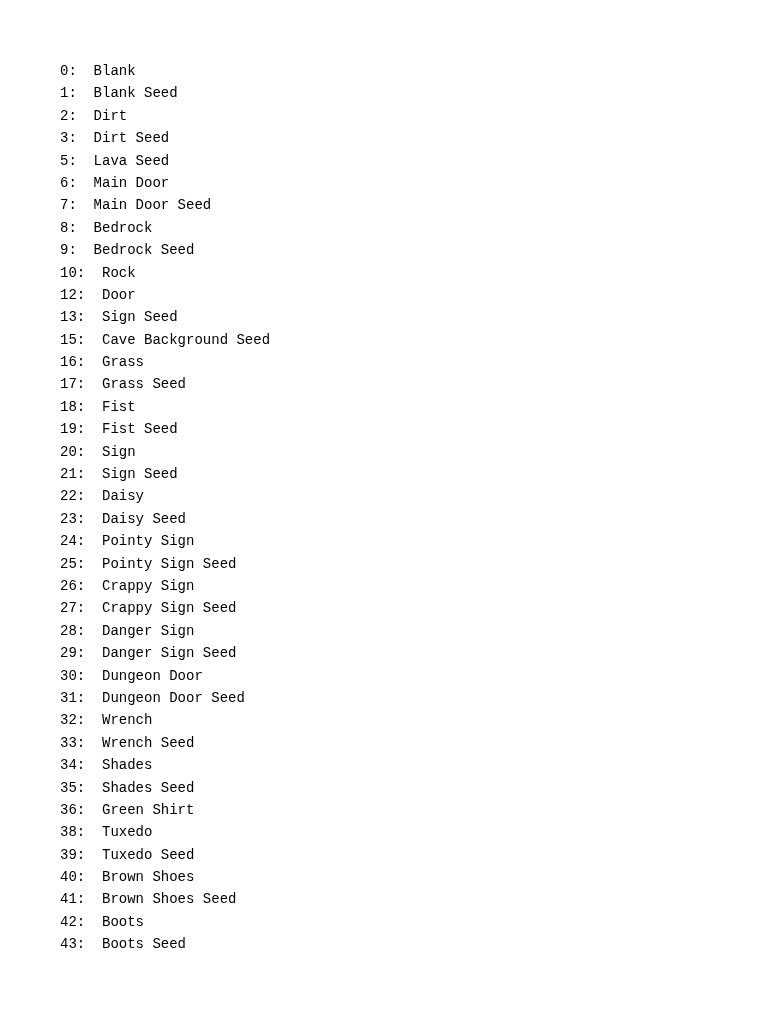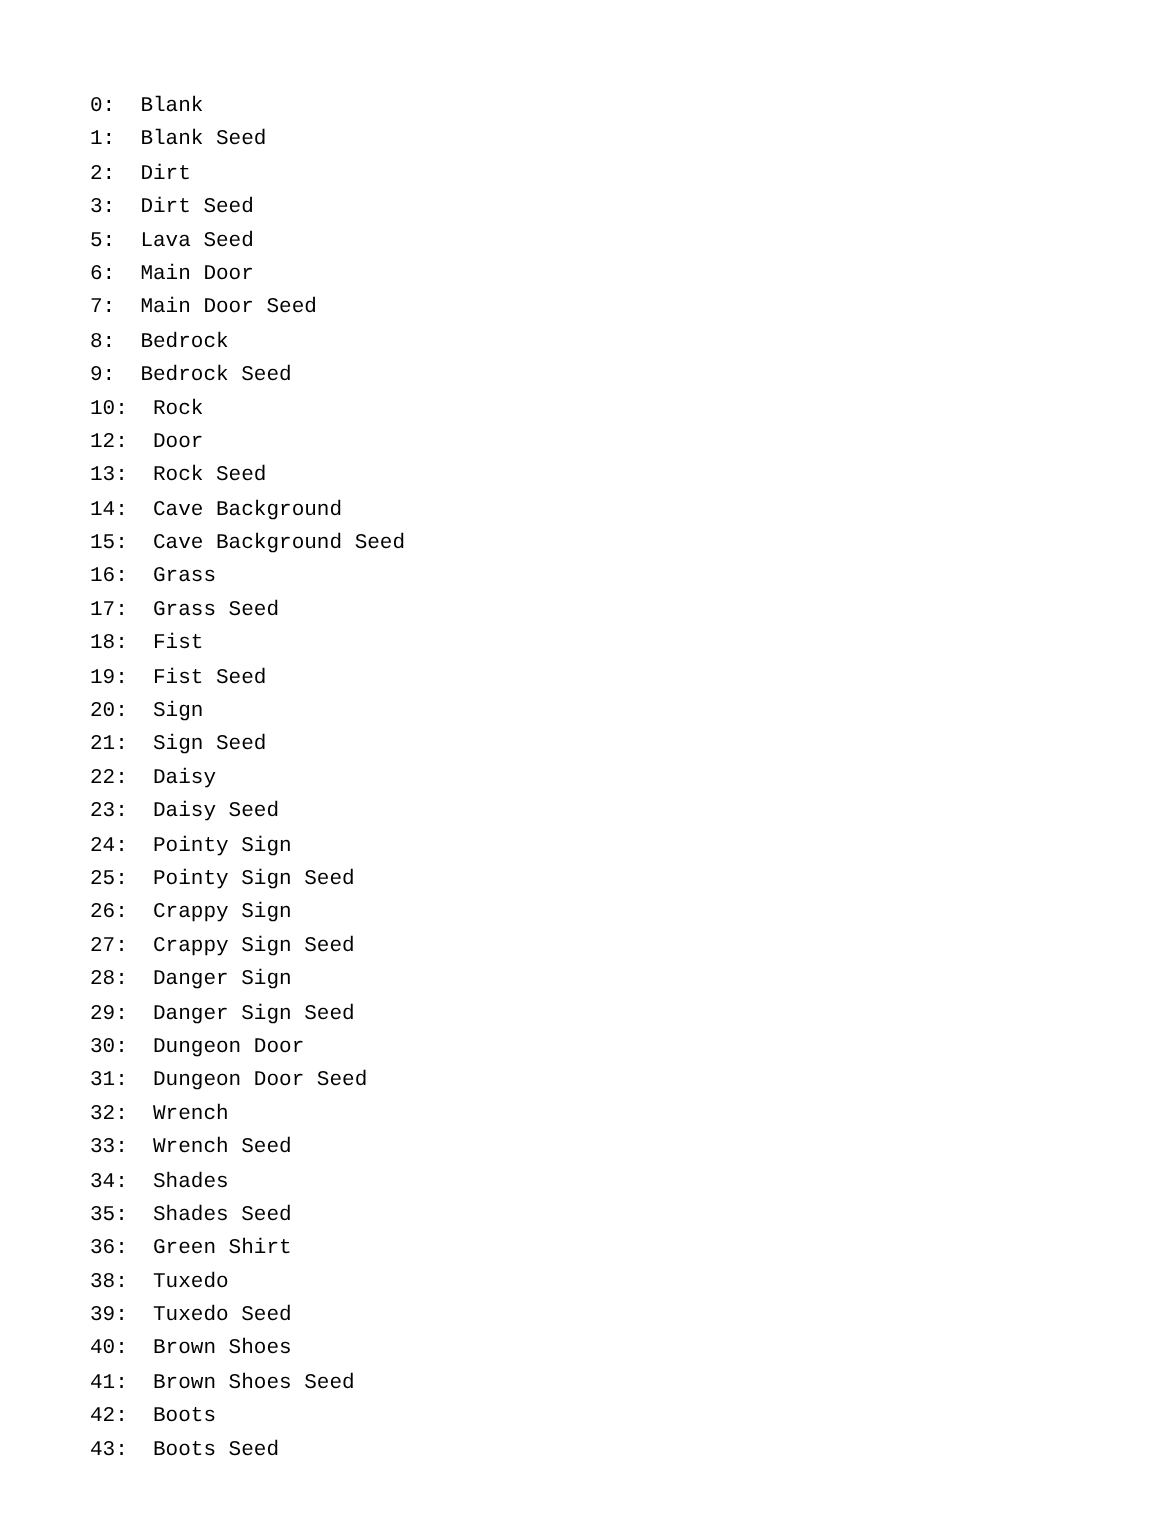--- a/index.html
+++ b/index.html
@@ -32,22 +32,21 @@
     <div class="list-item">1:  Blank Seed</div>
     <div class="list-item">2:  Dirt</div>
     <div class="list-item">3:  Dirt Seed</div>
     <div class="list-item">5:  Lava Seed</div>
     <div class="list-item">6:  Main Door</div>
     <div class="list-item">7:  Main Door Seed</div>
     <div class="list-item">8:  Bedrock</div>
     <div class="list-item">9:  Bedrock Seed</div>
     <div class="list-item">10:  Rock</div>
     <div class="list-item">12:  Door</div>
-    <div class="list-item">13:  Rock Seed</div>
-    <div class="list-item">14:  Cave Background</div>
+    <div class="list-item">13:  Sign Seed</div>
     <div class="list-item">15:  Cave Background Seed</div>
     <div class="list-item">16:  Grass</div>
     <div class="list-item">17:  Grass Seed</div>
     <div class="list-item">18:  Fist</div>
     <div class="list-item">19:  Fist Seed</div>
     <div class="list-item">20:  Sign</div>
     <div class="list-item">21:  Sign Seed</div>
     <div class="list-item">22:  Daisy</div>
     <div class="list-item">23:  Daisy Seed</div>
     <div class="list-item">24:  Pointy Sign</div>

